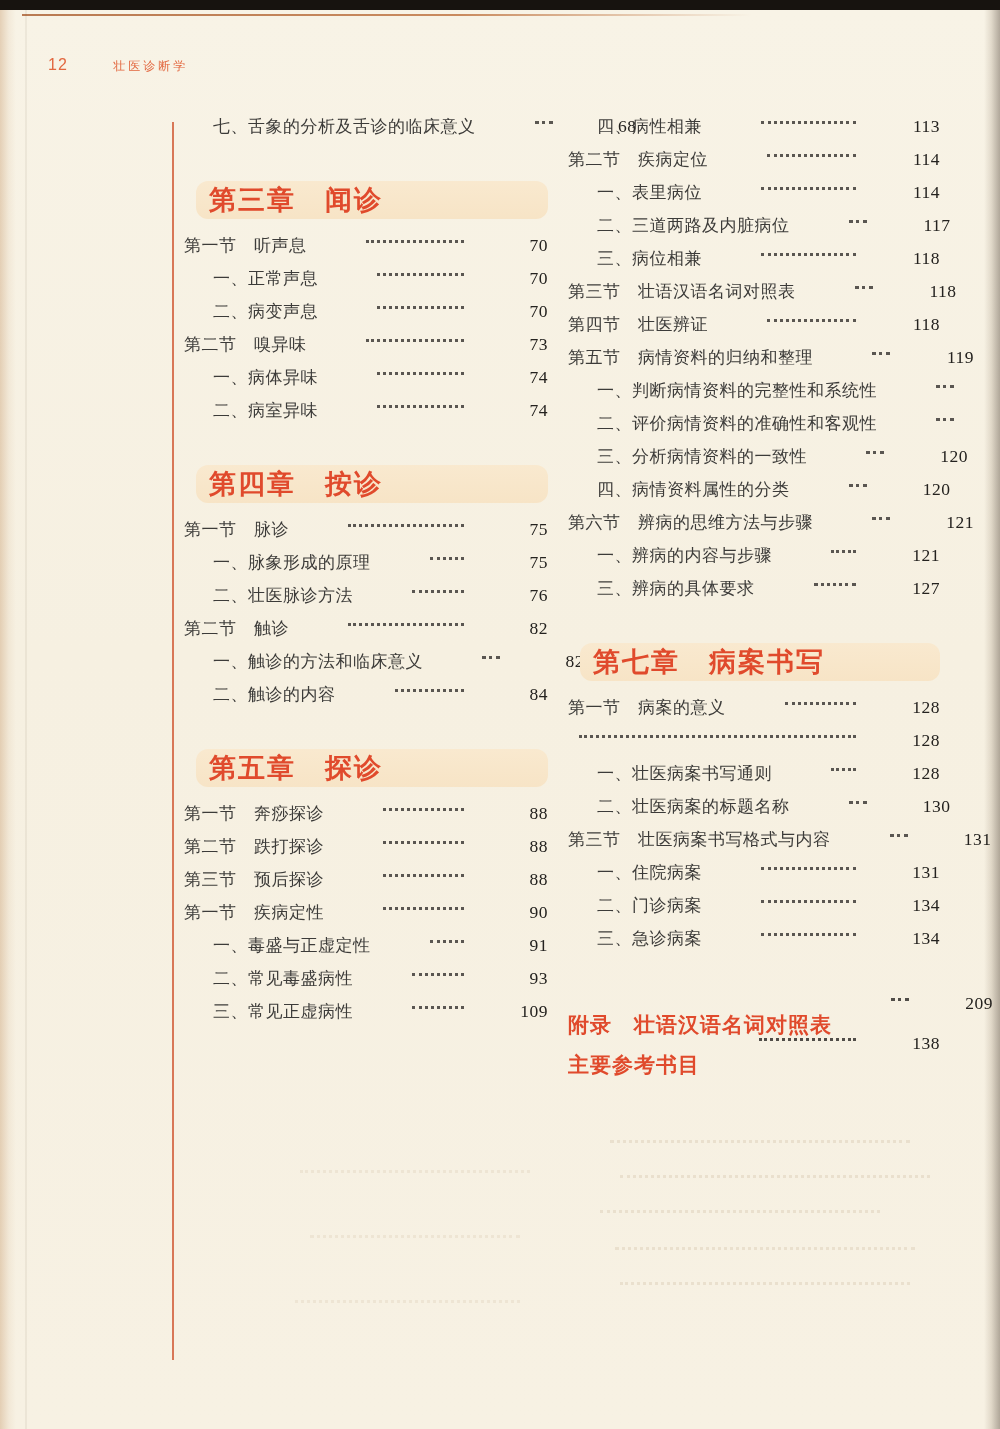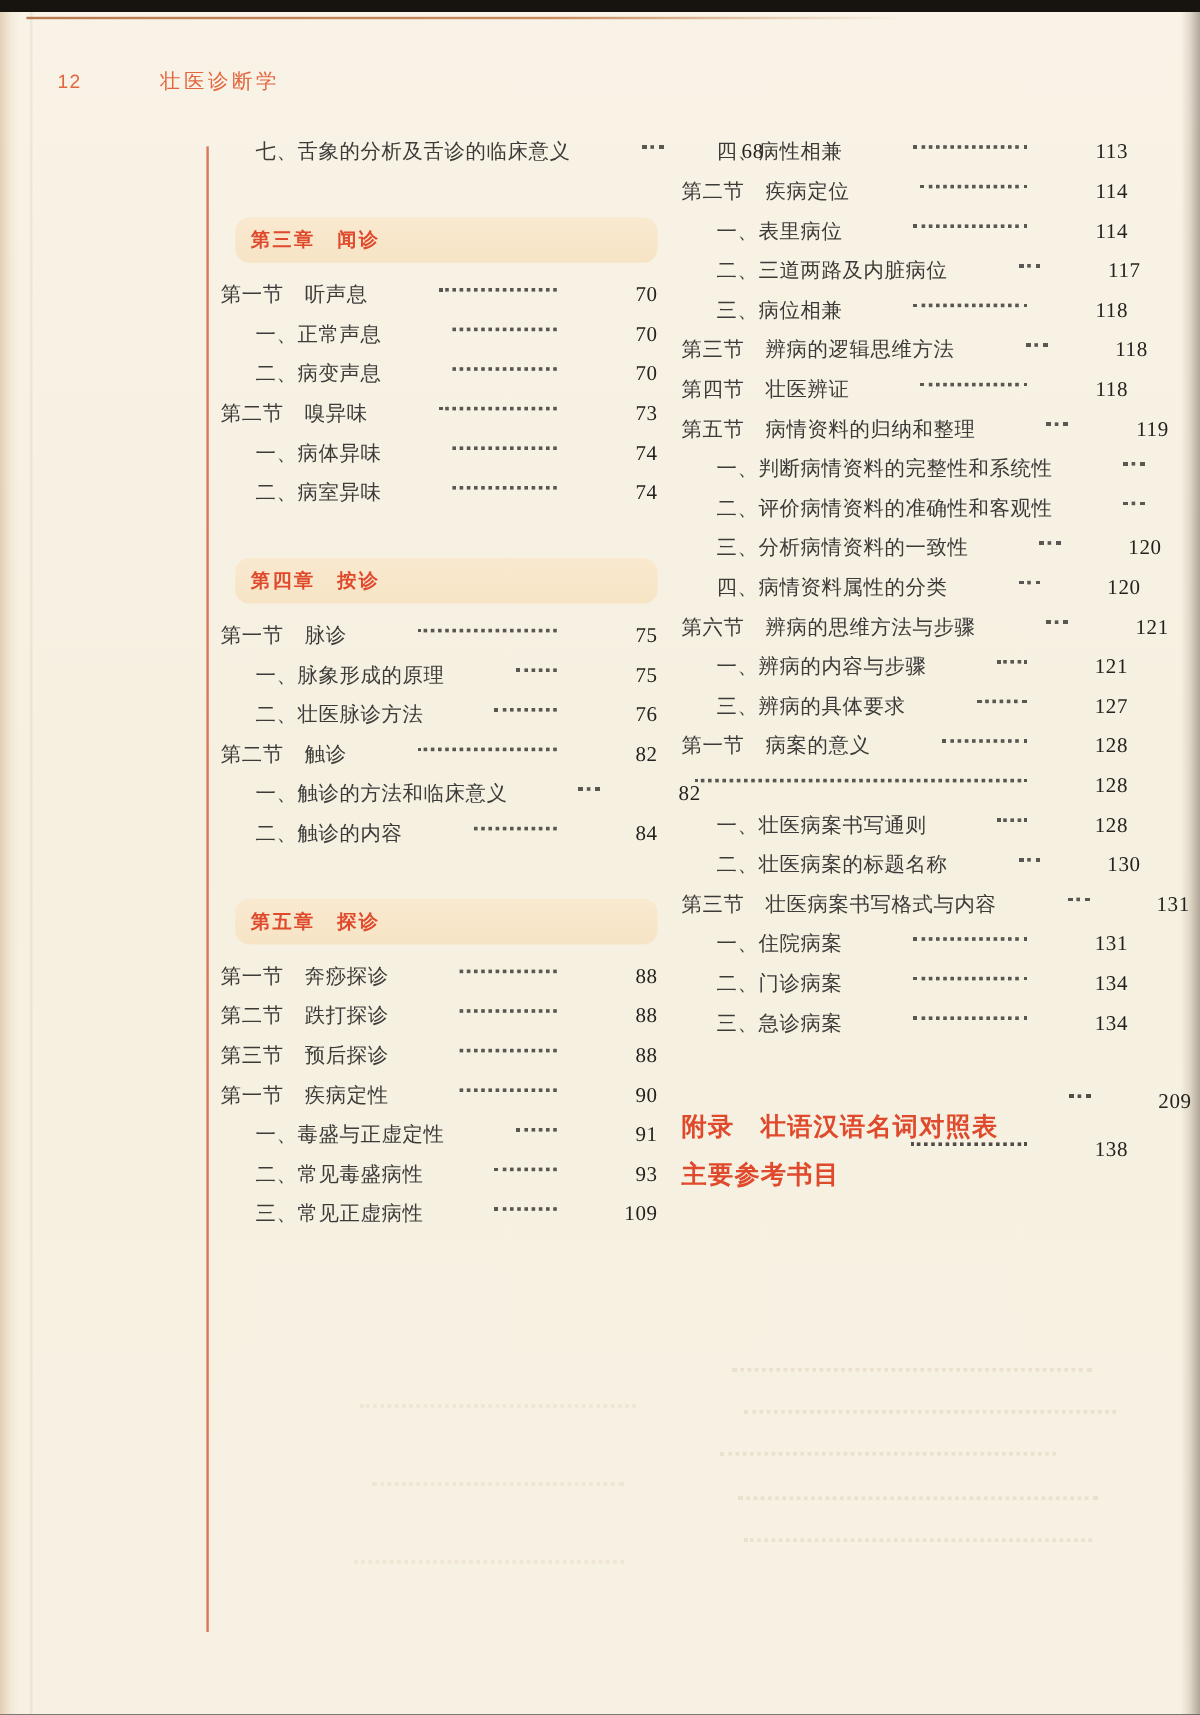--- a/index.html
+++ b/index.html
@@ -30,21 +30,21 @@
   }
   .top-rule {
     position:absolute; left:22px; top:4px; width:730px; height:2px;
     background:linear-gradient(90deg,#b97a52,#c98a5e 60%, rgba(201,138,94,0));
   }
   .header {
     position:absolute; top:46px; left:48px;
     color:#e2673f; letter-spacing:1px; white-space:nowrap;
   }
   .header .pagefolio { font-size:16px; display:inline-block; }
-  .header .booktitle { font-size:17px; display:inline-block; margin-left:60px; letter-spacing:3px; }
+  .header .booktitle { font-size:12px; display:inline-block; margin-left:40px; letter-spacing:3px; }
   .divider-rule {
     position:absolute; left:172px; top:112px; width:2px; height:1238px;
     background:#d2613e; opacity:0.85;
   }
   .col { position:absolute; top:100px; }
   .col-left  { left:184px; width:364px; }
   .col-right { left:568px; width:372px; }
 
   .row {
     display:flex; align-items:center; height:33px;
@@ -61,21 +61,21 @@
     font-family:"Liberation Serif", serif;
     font-size:17.5px; color:#24221f; min-width:28px; text-align:right;
   }
   .chapter-bar {
     margin:38px 0 10px 12px; height:38px; width:calc(100% - 12px);
     background:linear-gradient(180deg,#f9e9cf,#f7e4c6);
     border-radius:12px; display:flex; align-items:center;
     padding-left:13px; box-sizing:border-box;
   }
   .chapter-bar .label {
-    font-size:16px; font-weight:bold; color:#e04a2c; letter-spacing:2px;
+    font-size:27px; font-weight:bold; color:#e04a2c; letter-spacing:2px;
     white-space:nowrap;
   }
   .row.appendix { height:40px; }
   .row.appendix .label { color:#e04a2c; font-size:21px; font-weight:bold; letter-spacing:1px;margin-top:43px; }
   .row.appendix .leader { border-bottom-color:rgba(62,59,55,0.9); }
   .row.appendix.gap-top { margin-top:28px; }
 
   
   .ghost {
     position:absolute; height:0;
@@ -231,21 +231,21 @@
           <span class="label">二、三道两路及内脏病位</span>
           <span class="leader"></span>
           <span class="pagenum">117</span>
         </div>
         <div class="row sub">
           <span class="label">三、病位相兼</span>
           <span class="leader"></span>
           <span class="pagenum">118</span>
         </div>
         <div class="row section">
-          <span class="label">第三节　辨病的逻辑思维方法</span>
+          <span class="label">第三节　壮语汉语名词对照表</span>
           <span class="leader"></span>
           <span class="pagenum">118</span>
         </div>
         <div class="row section">
           <span class="label">第四节　壮医辨证</span>
           <span class="leader"></span>
           <span class="pagenum">118</span>
         </div>
         <div class="row section">
           <span class="label">第五节　病情资料的归纳和整理</span>
@@ -279,20 +279,23 @@
         </div>
         <div class="row sub">
           <span class="label">一、辨病的内容与步骤</span>
           <span class="leader"></span>
           <span class="pagenum">121</span>
         </div>
         <div class="row sub">
           <span class="label">三、辨病的具体要求</span>
           <span class="leader"></span>
           <span class="pagenum">127</span>
+        </div>
+        <div class="chapter-bar">
+          <span class="label">第七章　病案书写</span>
         </div>
         <div class="row section">
           <span class="label">第一节　病案的意义</span>
           <span class="leader"></span>
           <span class="pagenum">128</span>
         </div>
         <div class="row section">
           <span class="leader"></span>
           <span class="pagenum">128</span>
         </div>

